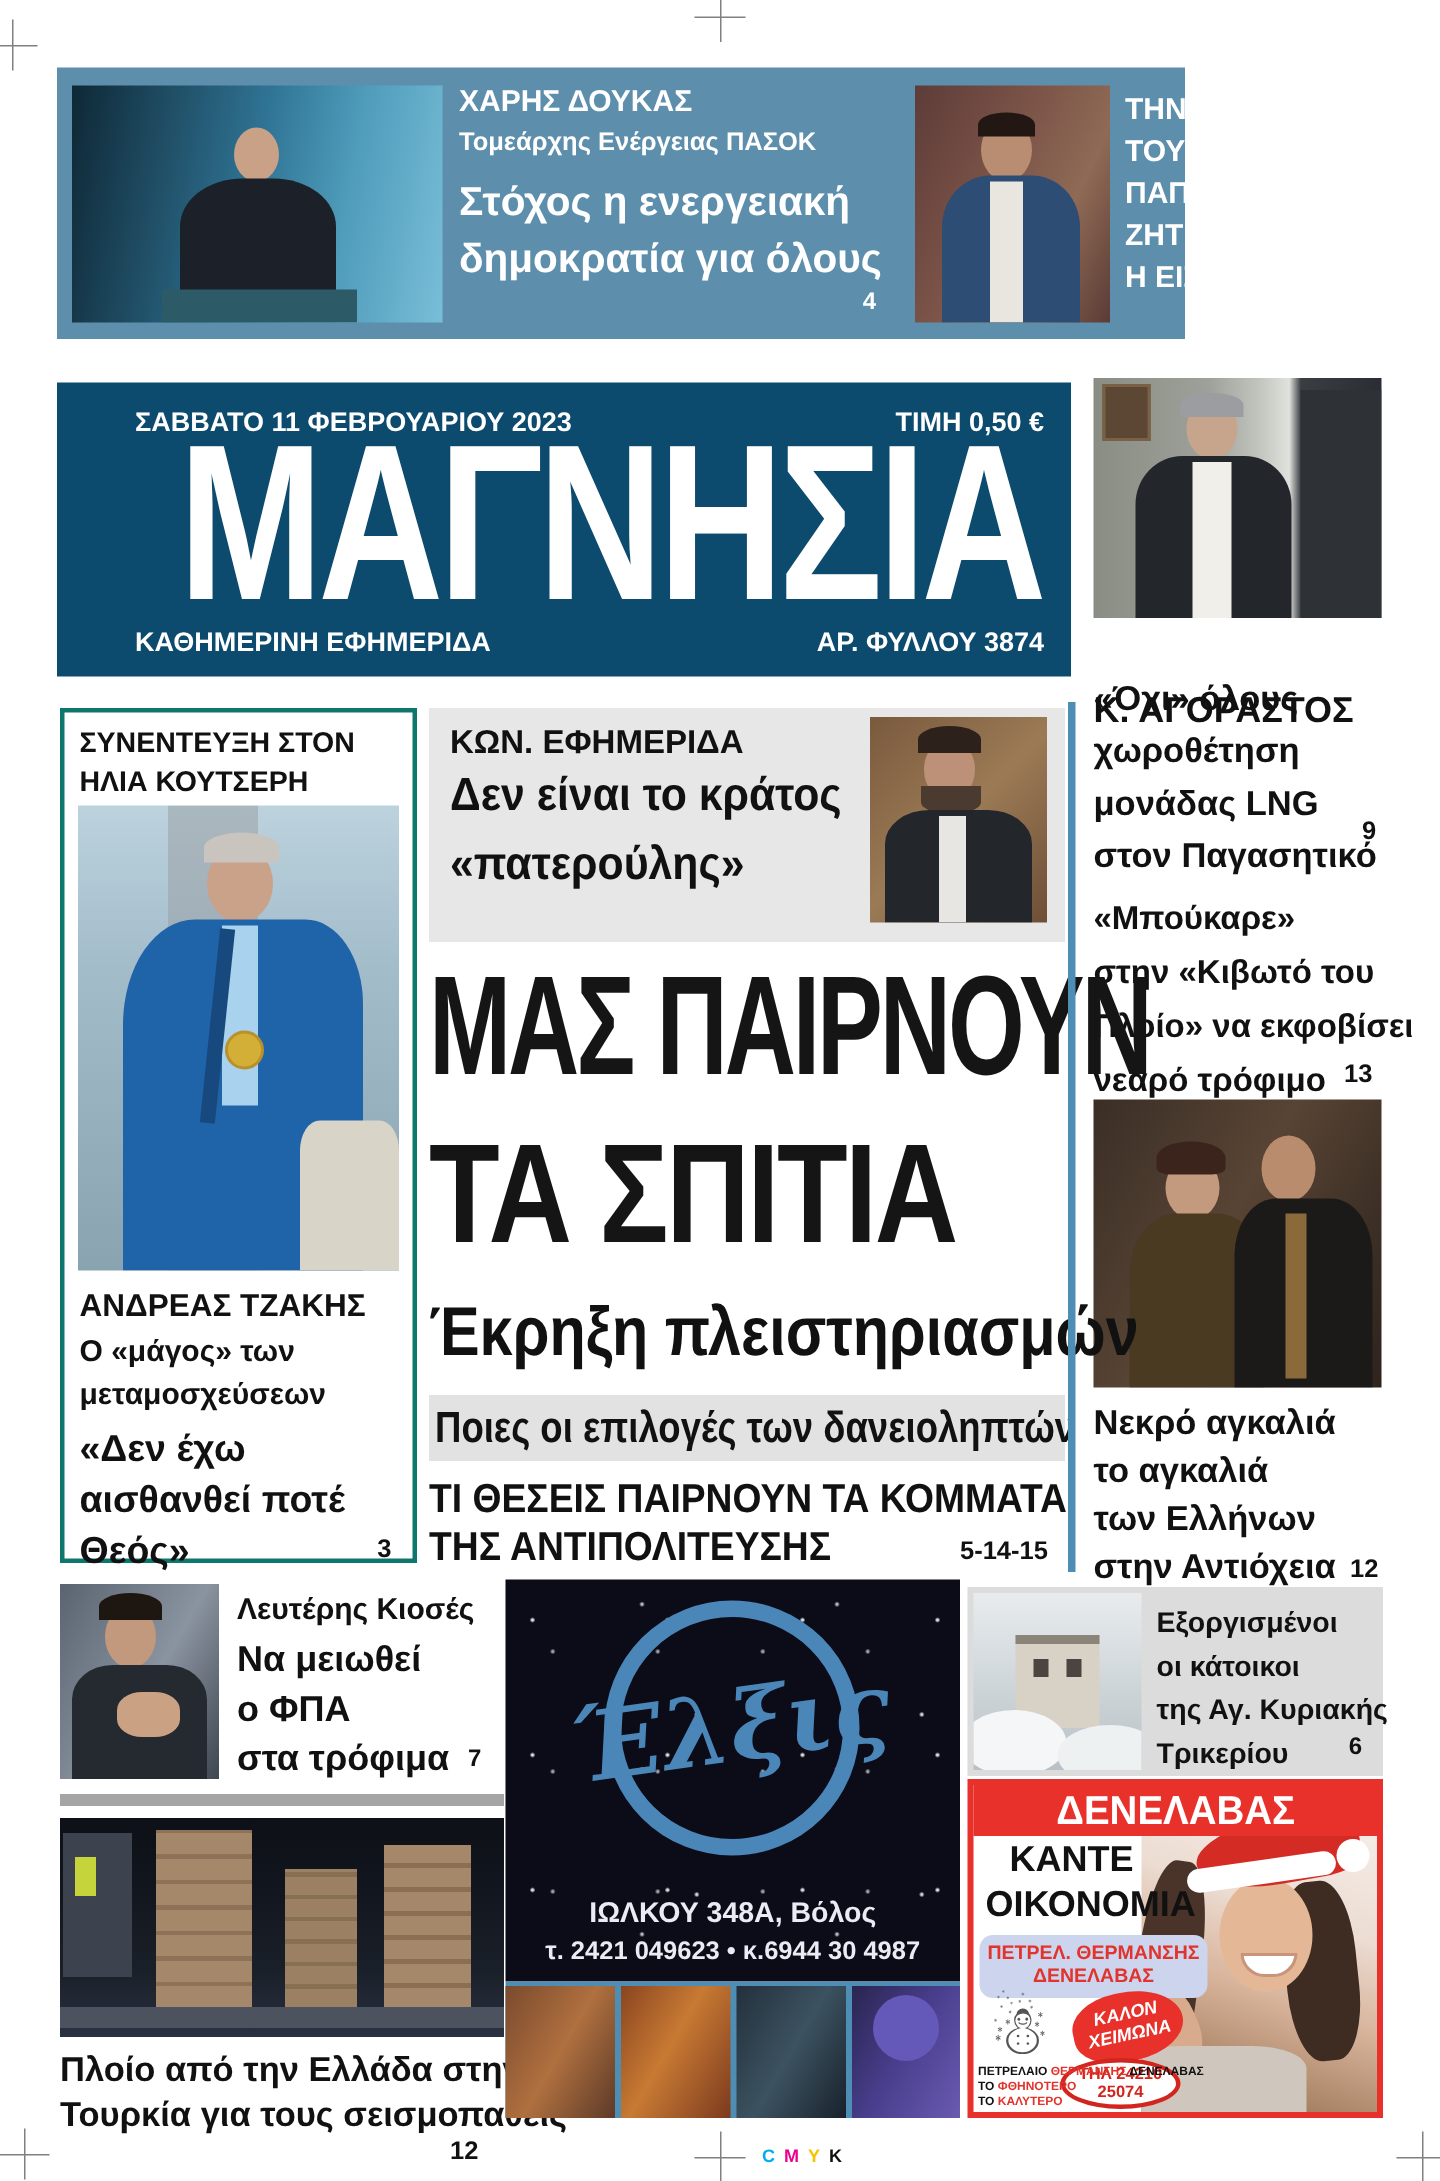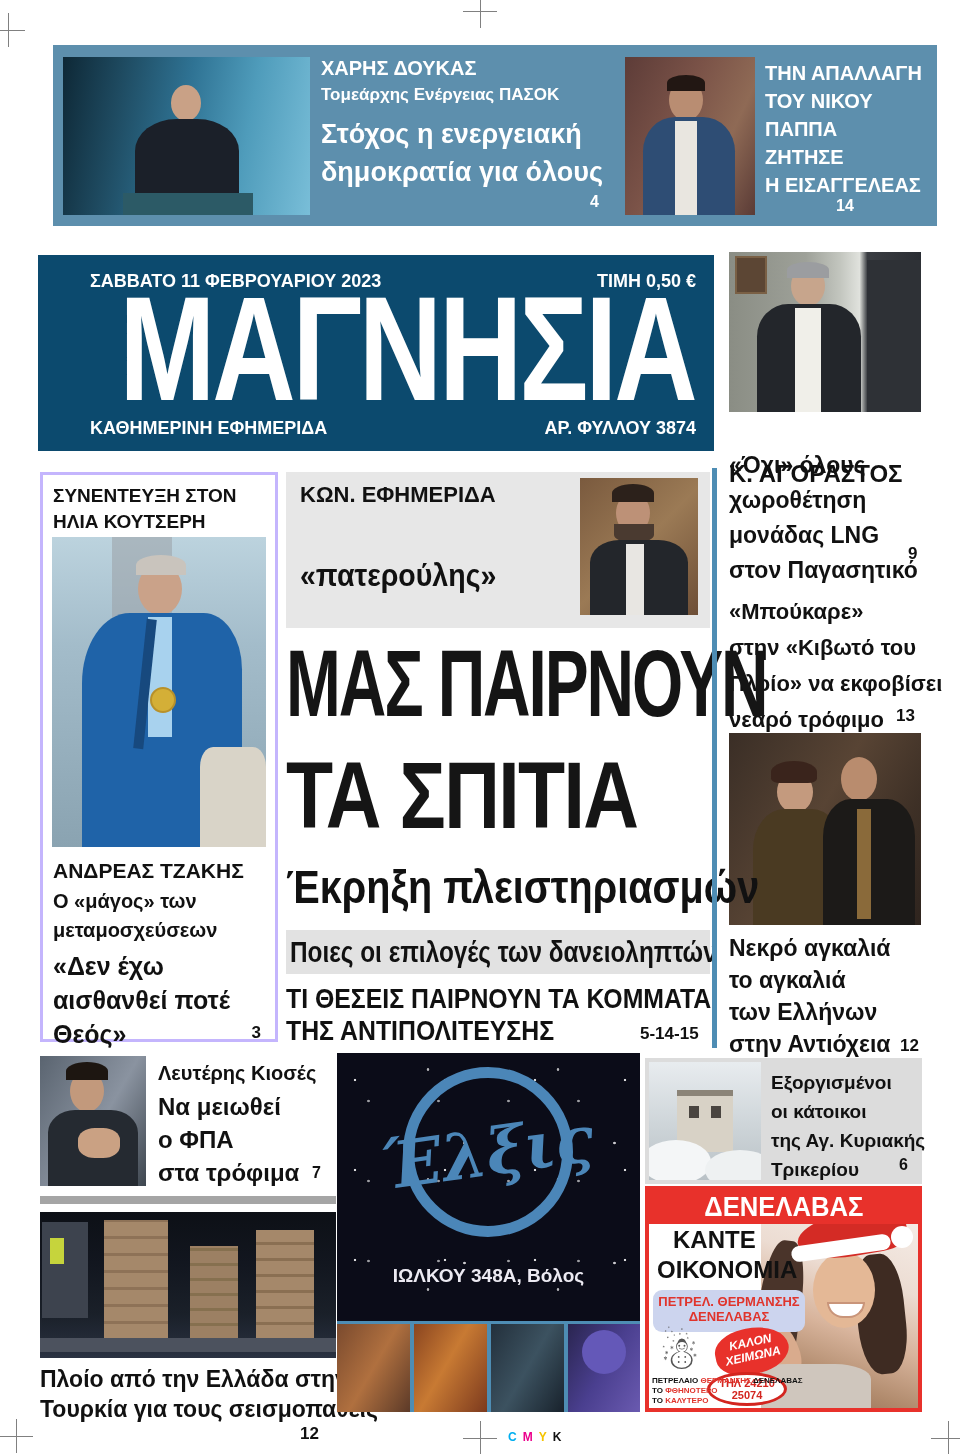--- a/index.html
+++ b/index.html
@@ -40,21 +40,21 @@
       <div class="h"></div>
     </div>
   <div class="cross abs" style="left:931px;top:1421px;">
       <div class="v"></div>
       <div class="h"></div>
     </div>
   <div class="abs b" style="left:508px;top:1430px;font-size:12px;letter-spacing:1px;">
     <span style="color:#00aeef;margin-right:5px;">C</span><span style="color:#ec008c;margin-right:5px;">M</span><span style="color:#f5c400;margin-right:5px;">Y</span><span style="color:#111;">K</span>
   </div>
 
-  <div class="abs" style="left:53px;top:45px;width:884px;height:181px;background:#5d8fad;">
+  <div class="abs" style="left:38px;top:45px;width:752px;height:181px;background:#5d8fad;">
     <div class="photo" style="left:10px;top:12px;width:247px;height:158px;background:linear-gradient(100deg,#0e2836 0%,#1e4a60 22%,#2f7394 48%,#4f9cbb 72%,#79bed8 100%);">
       <div class="abs" style="left:108px;top:28px;width:30px;height:36px;border-radius:50%;background:#c9a186;"></div>
       <div class="abs" style="left:72px;top:62px;width:104px;height:80px;border-radius:40% 40% 0 0;background:#1b2029;"></div>
       <div class="abs" style="left:60px;bottom:0;width:130px;height:22px;background:#2c5a66;"></div>
     </div>
     <div class="abs b w nw" style="left:268px;top:12px;font-size:20px;">ΧΑΡΗΣ ΔΟΥΚΑΣ</div>
     <div class="abs b w nw" style="left:268px;top:40px;font-size:17px;">Τομεάρχης Ενέργειας ΠΑΣΟΚ</div>
     <div class="abs b w nw" style="left:268px;top:74px;font-size:27px;">Στόχος η ενεργειακή</div>
     <div class="abs b w nw" style="left:268px;top:112px;font-size:27px;">δημοκρατία για όλους</div>
     <div class="abs b w" style="left:268px;top:148px;width:278px;text-align:right;font-size:16px;color:#fff;">4</div>
@@ -118,21 +118,21 @@
     <div class="abs" style="left:128px;top:76px;width:14px;height:110px;background:#8a6a3a;"></div>
   </div>
   <div class="abs b blk nw" style="left:729px;top:932px;font-size:23px;line-height:32px;">
     <div>Νεκρό αγκαλιά</div>
     <div>το αγκαλιά</div>
     <div>των Ελλήνων</div>
     <div>στην Αντιόχεια</div>
   </div>
   <div class="abs pagenum" style="left:900px;top:1036px;font-size:17px;">12</div>
 
-  <div class="abs" style="left:40px;top:472px;width:238px;height:570px;border:3px solid #c4b5fd;background:#fff;box-sizing:border-box;">
+  <div class="abs" style="left:40px;top:472px;width:238px;height:570px;border:3px solid #0f766e;background:#fff;box-sizing:border-box;">
     <div class="abs b blk nw" style="left:10px;top:8px;font-size:19px;line-height:26px;">
       <div>ΣΥΝΕΝΤΕΥΞΗ ΣΤΟΝ</div>
       <div>ΗΛΙΑ ΚΟΥΤΣΕΡΗ</div>
     </div>
     <div class="photo" style="left:9px;top:62px;width:214px;height:310px;background:linear-gradient(180deg,#bcd3de 0%,#a3bcca 35%,#8aa3b1 100%);">
       <div class="abs" style="left:60px;top:0;width:60px;height:310px;background:#9aa0a6;opacity:.55;"></div>
       <div class="abs" style="left:86px;top:26px;width:44px;height:52px;border-radius:50%;background:#caa289;"></div>
       <div class="abs" style="left:84px;top:18px;width:50px;height:20px;border-radius:50% 50% 0 0;background:#c9c4bd;"></div>
       <div class="abs" style="left:30px;top:76px;width:160px;height:234px;border-radius:30% 24% 0 0;background:#1f63a8;"></div>
       <div class="abs" style="left:96px;top:80px;width:24px;height:120px;background:#a8d2ee;"></div>
@@ -148,20 +148,21 @@
     <div class="abs b blk nw" style="left:10px;top:474px;font-size:25px;line-height:34px;">
       <div>«Δεν έχω</div>
       <div>αισθανθεί ποτέ</div>
       <div>Θεός»</div>
     </div>
     <div class="abs pagenum" style="right:14px;top:548px;font-size:17px;">3</div>
   </div>
 
   <div class="abs" style="left:286px;top:472px;width:424px;height:156px;background:#e7e7e7;">
     <div class="abs b blk nw" style="left:14px;top:10px;font-size:22px;">ΚΩΝ. ΕΦΗΜΕΡΙΔΑ</div>
+    <div class="abs" style="left:14px;top:40px;"><span class="cond b blk" style="font-size:31px;transform:scaleX(0.92);">Δεν είναι το κράτος</span></div>
     <div class="abs" style="left:14px;top:86px;"><span class="cond b blk" style="font-size:31px;transform:scaleX(0.92);">«πατερούλης»</span></div>
     <div class="photo" style="left:294px;top:6px;width:118px;height:137px;background:linear-gradient(135deg,#7a5a3e 0%,#9b7a55 50%,#6e4f37 100%);">
       <div class="abs" style="left:36px;top:14px;width:34px;height:42px;border-radius:50%;background:#bd9177;"></div>
       <div class="abs" style="left:32px;top:6px;width:42px;height:18px;border-radius:50% 50% 0 0;background:#2c211b;"></div>
       <div class="abs" style="left:34px;top:46px;width:40px;height:18px;border-radius:0 0 40% 40%;background:#4a3a30;"></div>
       <div class="abs" style="left:10px;top:62px;width:98px;height:75px;border-radius:30% 30% 0 0;background:#23262b;"></div>
       <div class="abs" style="left:46px;top:66px;width:18px;height:71px;background:#e8e6e2;"></div>
     </div>
   </div>
 
@@ -215,20 +216,21 @@
     <div>Πλοίο από την Ελλάδα στην</div>
     <div>Τουρκία για τους σεισμοπαθείς</div>
   </div>
   <div class="abs pagenum" style="left:300px;top:1424px;font-size:17px;">12</div>
 
   <div class="abs" style="left:337px;top:1053px;width:303px;height:268px;background:radial-gradient(circle at 20% 30%,rgba(255,255,255,.85) 0 1px,transparent 1.6px),radial-gradient(circle at 70% 15%,rgba(255,255,255,.7) 0 1px,transparent 1.6px),radial-gradient(circle at 45% 60%,rgba(255,255,255,.6) 0 1px,transparent 1.6px),radial-gradient(circle at 85% 75%,rgba(255,255,255,.8) 0 1px,transparent 1.6px),#0b0c18;background-size:90px 90px,130px 110px,70px 80px,150px 120px;">
     <div class="abs" style="left:66px;top:14px;width:170px;height:170px;border:11px solid #4b86b8;border-radius:50%;box-sizing:border-box;display:flex;align-items:center;justify-content:center;">
       <span style="font-family:'DejaVu Serif',serif;font-style:italic;font-weight:bold;font-size:64px;color:#4b86b8;transform:rotate(-8deg);">Έλξις</span>
     </div>
     <div class="abs" style="left:0;top:212px;width:303px;text-align:center;color:#eceaf2;font-size:19px;font-weight:bold;">ΙΩΛΚΟΥ 348Α, Βόλος</div>
+    <div class="abs" style="left:0;top:238px;width:303px;text-align:center;color:#eceaf2;font-size:17px;font-weight:bold;">τ. 2421 049623 • κ.6944 30 4987</div>
   </div>
   <div class="abs" style="left:337px;top:1321px;width:303px;height:91px;background:#4e8db4;padding-top:0;">
     <div class="photo" style="left:0px;top:3px;width:73px;height:88px;background:linear-gradient(120deg,#7a4a2e 0%,#b0703f 50%,#5c3a28 100%);"></div>
     <div class="photo" style="left:77px;top:3px;width:73px;height:88px;background:linear-gradient(120deg,#8a4520 0%,#c87a33 45%,#7c3a1e 100%);"></div>
     <div class="photo" style="left:154px;top:3px;width:73px;height:88px;background:linear-gradient(120deg,#23303c 0%,#3c5260 50%,#18222c 100%);"></div>
     <div class="photo" style="left:231px;top:3px;width:72px;height:88px;background:linear-gradient(120deg,#2a2550 0%,#4a3f8f 50%,#6a5ab0 100%);">
       <div class="abs" style="left:14px;top:6px;width:44px;height:44px;border-radius:50%;background:#6458b8;"></div>
     </div>
   </div>
 

